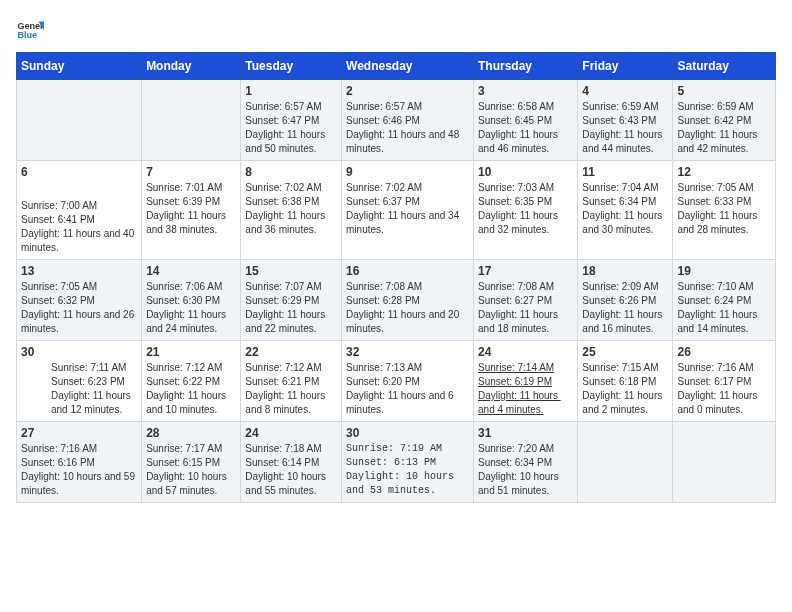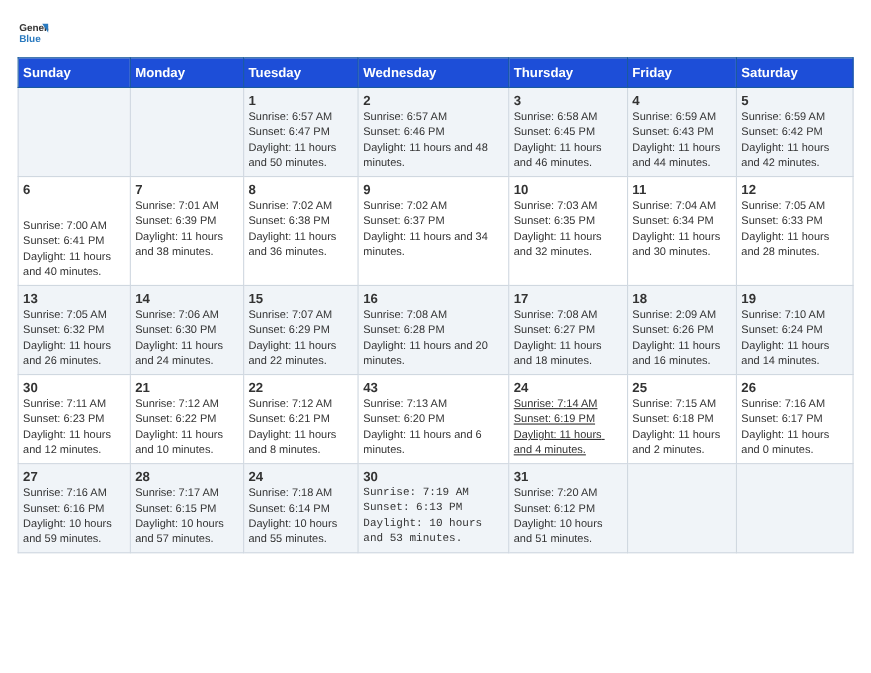--- a/index.html
+++ b/index.html
@@ -230,38 +230,38 @@
         <td>
           <span class="day-num">19</span>
           <div class="cell-text" style="white-space: pre-wrap;">Sunrise: 7:10 AM
 Sunset: 6:24 PM
 Daylight: 11 hours and 14 minutes.</div>
         </td>
       </tr>
       <tr>
         <td>
           <span class="day-num">30</span>
-          <div class="cell-text" style="white-space: pre-wrap;">Sunrise: 7:11 AM
+          <div class="cell-text" style="white-space: pre-wrap; margin-left: 30px;">Sunrise: 7:11 AM
 Sunset: 6:23 PM
 Daylight: 11 hours and 12 minutes.</div>
         </td>
         <td>
           <span class="day-num">21</span>
           <div class="cell-text" style="white-space: pre-wrap;">Sunrise: 7:12 AM
 Sunset: 6:22 PM
 Daylight: 11 hours and 10 minutes.</div>
         </td>
         <td>
           <span class="day-num">22</span>
           <div class="cell-text" style="white-space: pre-wrap;">Sunrise: 7:12 AM
 Sunset: 6:21 PM
 Daylight: 11 hours and 8 minutes.</div>
         </td>
         <td>
-          <span class="day-num">43</span>
+          <span class="day-num">32</span>
           <div class="cell-text" style="white-space: pre-wrap;">Sunrise: 7:13 AM
 Sunset: 6:20 PM
 Daylight: 11 hours and 6 minutes.</div>
         </td>
         <td>
           <span class="day-num">24</span>
           <div class="cell-text" style="white-space: pre-wrap; text-decoration: underline;">Sunrise: 7:14 AM
 Sunset: 6:19 PM
 Daylight: 11 hours and 4 minutes.</div>
         </td>
@@ -299,20 +299,20 @@
         </td>
         <td>
           <span class="day-num">30</span>
           <div class="cell-text" style="white-space: pre-wrap; font-family: Liberation Mono, monospace;">Sunrise: 7:19 AM
 Sunset: 6:13 PM
 Daylight: 10 hours and 53 minutes.</div>
         </td>
         <td>
           <span class="day-num">31</span>
           <div class="cell-text" style="white-space: pre-wrap;">Sunrise: 7:20 AM
-Sunset: 6:12 PM
+Sunset: 6:34 PM
 Daylight: 10 hours and 51 minutes.</div>
         </td>
         <td></td>
         <td></td>
       </tr>
     </tbody>
 </table>
 
 </body></html>

